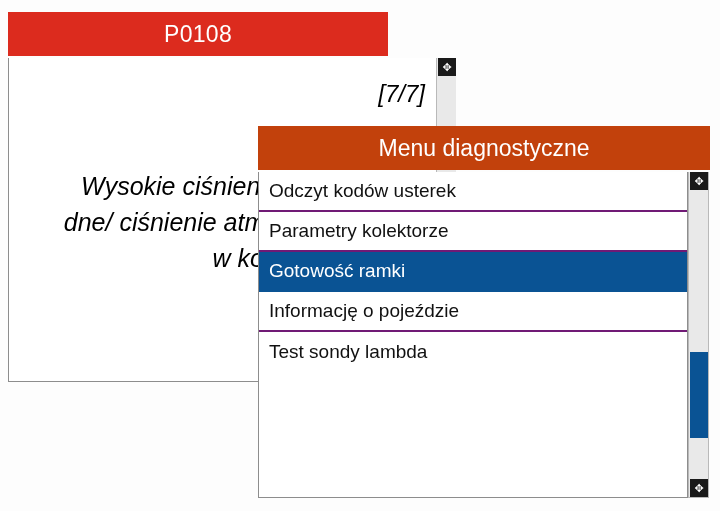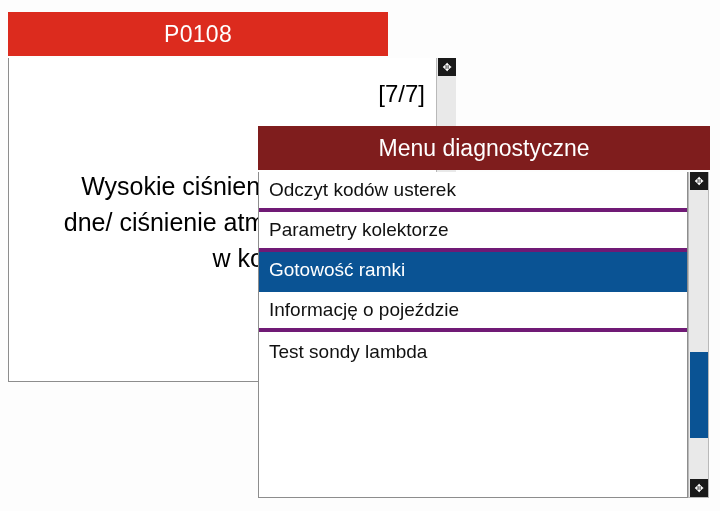--- a/index.html
+++ b/index.html
@@ -41,20 +41,21 @@
   #back-body {
     position: absolute;
     left: 0;
     top: 46px;
     width: 448px;
     height: 324px;
     background: #ffffff;
     border: 1px solid #8d8d8d;
     border-top: none;
     box-sizing: border-box;
+    font-style: italic;
   }
   #back-pager {
     position: absolute;
     right: 30px;
     top: 22px;
     font-size: 24px;
     color: #000000;
   }
   #back-text {
     position: absolute;
@@ -110,21 +111,21 @@
     top: 126px;
     width: 452px;
     height: 372px;
   }
   #menu-header {
     position: absolute;
     left: 0;
     top: 0;
     width: 452px;
     height: 44px;
-    background: #7f1d1d;
+    background: #c2410c;
     color: #ffffff;
     display: flex;
     align-items: center;
     justify-content: center;
     font-size: 23px;
   }
   #menu-list {
     position: absolute;
     left: 0;
     top: 46px;
@@ -132,21 +133,21 @@
     height: 326px;
     background: #ffffff;
     border: 1px solid #8d8d8d;
     border-top: none;
     box-sizing: border-box;
   }
   .menu-item {
     position: relative;
     height: 40px;
     box-sizing: border-box;
-    border-bottom: 4px solid #701a75;
+    border-bottom: 2px solid #701a75;
     display: flex;
     align-items: center;
     padding-left: 10px;
     font-size: 19px;
     color: #111111;
     background: #ffffff;
   }
   .menu-item:last-child { border-bottom: none; }
   .menu-item.selected {
     background: #0a5394;

